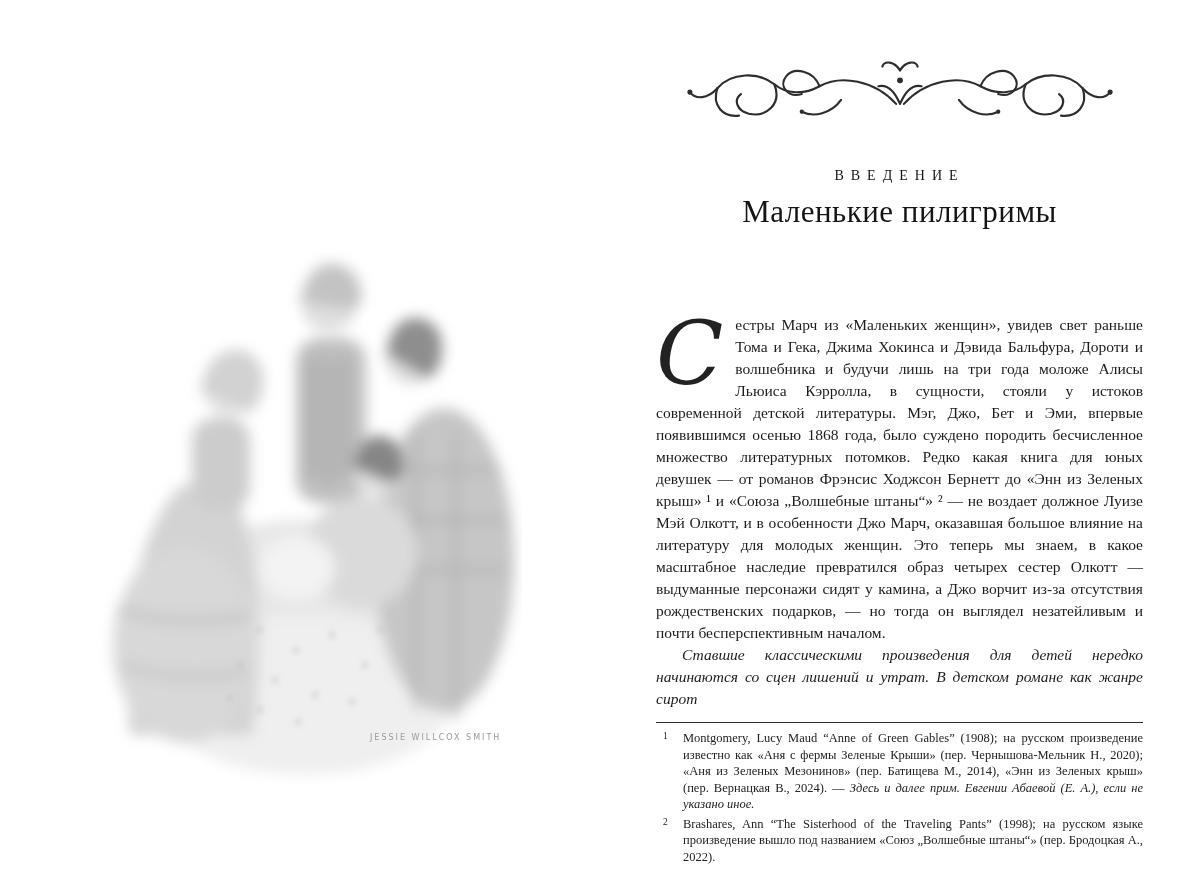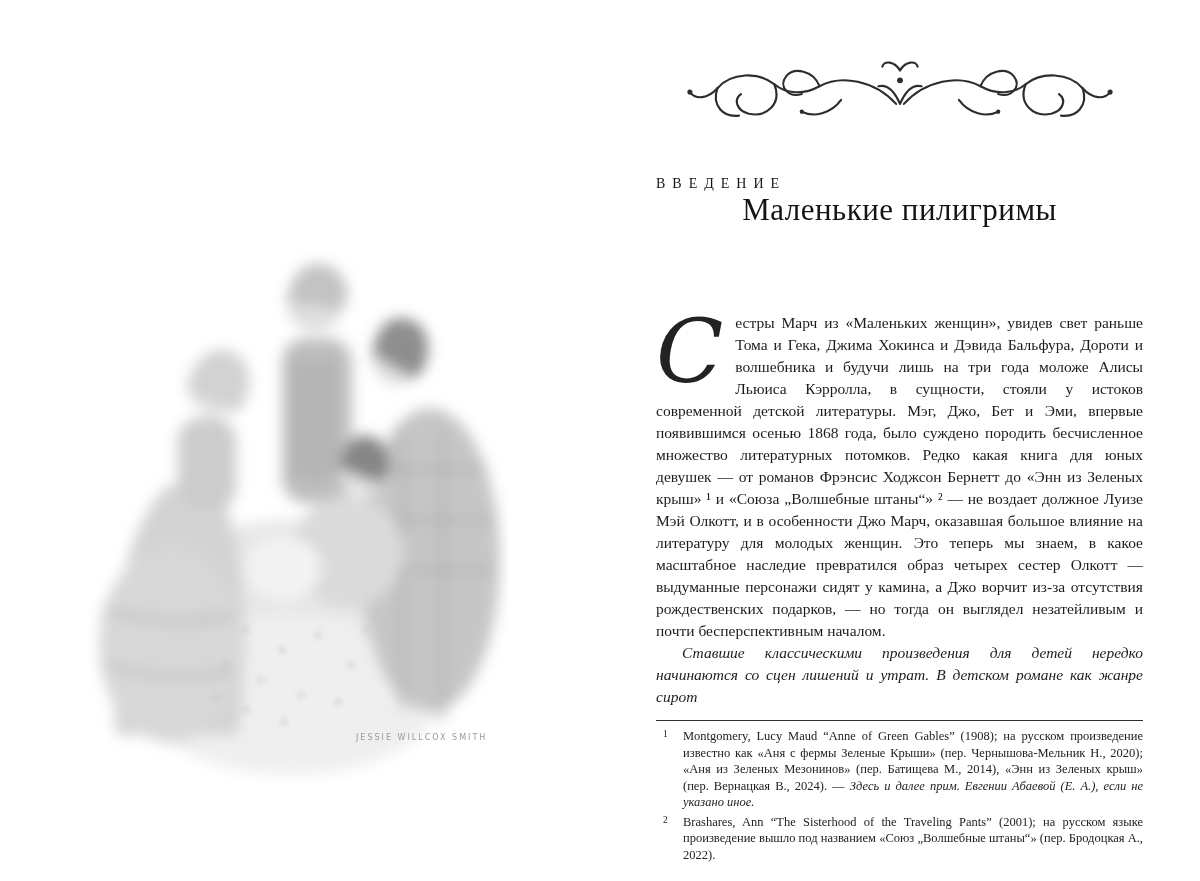--- a/index.html
+++ b/index.html
@@ -7,40 +7,40 @@
   body {
     width:1200px; height:881px;
     font-family:"Liberation Serif", serif;
     color:#1e1e1e;
     overflow:hidden;
   }
   .spread { position:relative; width:1200px; height:881px; background:#ffffff; }
 
   
   .illustration-wrap {
-    position:absolute; left:46px; top:90px; width:462px; height:702px;text-align:right;
+    position:absolute; left:60px; top:90px; width:462px; height:702px;text-align:right;
   }
   .illustration-wrap svg { width:100%; height:100%; display:block; }
   .signature-text {
     font-family:"DejaVu Sans", sans-serif;
     font-size:8px; letter-spacing:2px; fill:#9a9a9a;
   }
 
   
   .right-col { position:absolute; left:656px; top:56px; width:487px; }
 
   .flourish { display:block; width:432px; height:84px; margin:0 auto; }
 
   .kicker {
-    font-size:14px; font-weight:400;
-    letter-spacing:7px; margin-top:36px; color:#161616;
+    text-align:center; font-size:14px; font-weight:400;
+    letter-spacing:7px; margin-top:28px; color:#161616;
   }
   .title {
     text-align:center; font-size:31px; font-weight:400;
-    margin-top:0; color:#141414; letter-spacing:0.5px;
+    margin-top:10px; color:#141414; letter-spacing:0.5px;
   }
 
   .body-text { margin-top:84px; font-size:15.5px; line-height:22px; text-align:justify; color:#1c1c1c; }
   .para { text-align:justify; }
   .para.indent { text-indent:26px;font-style:italic; }
   .dropcap {
     float:left;
     font-family:"DejaVu Serif", serif;
     font-style:italic;
     font-size:88px; line-height:60px;
@@ -154,21 +154,21 @@
       <p class="para indent">Ставшие классическими произведения для детей нередко начинаются со сцен лишений и утрат. В детском романе как жанре сирот</p>
     </div>
 
     <hr class="fn-rule">
 
     <div class="footnote">
       <span class="fn-marker">1</span><span>Montgomery, Lucy Maud “Anne of Green Gables” (1908); на русском произведение известно как «Аня с фермы Зеленые Крыши» (пер. Чернышова-Мельник Н., 2020); «Аня из Зеленых Мезонинов» (пер. Батищева М., 2014), «Энн из Зеленых крыш» (пер. Вернацкая В., 2024). — </span><span class="fn-italic">Здесь и далее прим. Евгении Абаевой (Е. А.), если не указано иное.</span>
     </div>
 
     <div class="footnote">
-      <span class="fn-marker">2</span><span>Brashares, Ann “The Sisterhood of the Traveling Pants” (2001); на русском языке произведение вышло под названием «Союз „Волшебные штаны“» (пер. Бродоцкая А., 2022).</span>
+      <span class="fn-marker">2</span><span>Brashares, Ann “The Sisterhood of the Traveling Pants” (1998); на русском языке произведение вышло под названием «Союз „Волшебные штаны“» (пер. Бродоцкая А., 2022).</span>
     </div>
 
     <div class="footer">
       <svg class="footer-flourish" viewBox="0 0 60 36" aria-hidden="true">
         <g fill="none" stroke="#2d2d2d" stroke-width="1.8" stroke-linecap="round">
           <path d="M4,31 C14,29 22,21 24,11 C22,3 12,3 12,10 C12,16 20,17 24,11"></path>
           <path d="M22,27 c8,6 18,4 22,-4 c6,-2 8,-8 4,-12"></path>
           <circle cx="50" cy="9" r="2" fill="#2d2d2d" stroke="none"></circle>
           <circle cx="4" cy="31" r="1.8" fill="#2d2d2d" stroke="none"></circle>
         </g>

